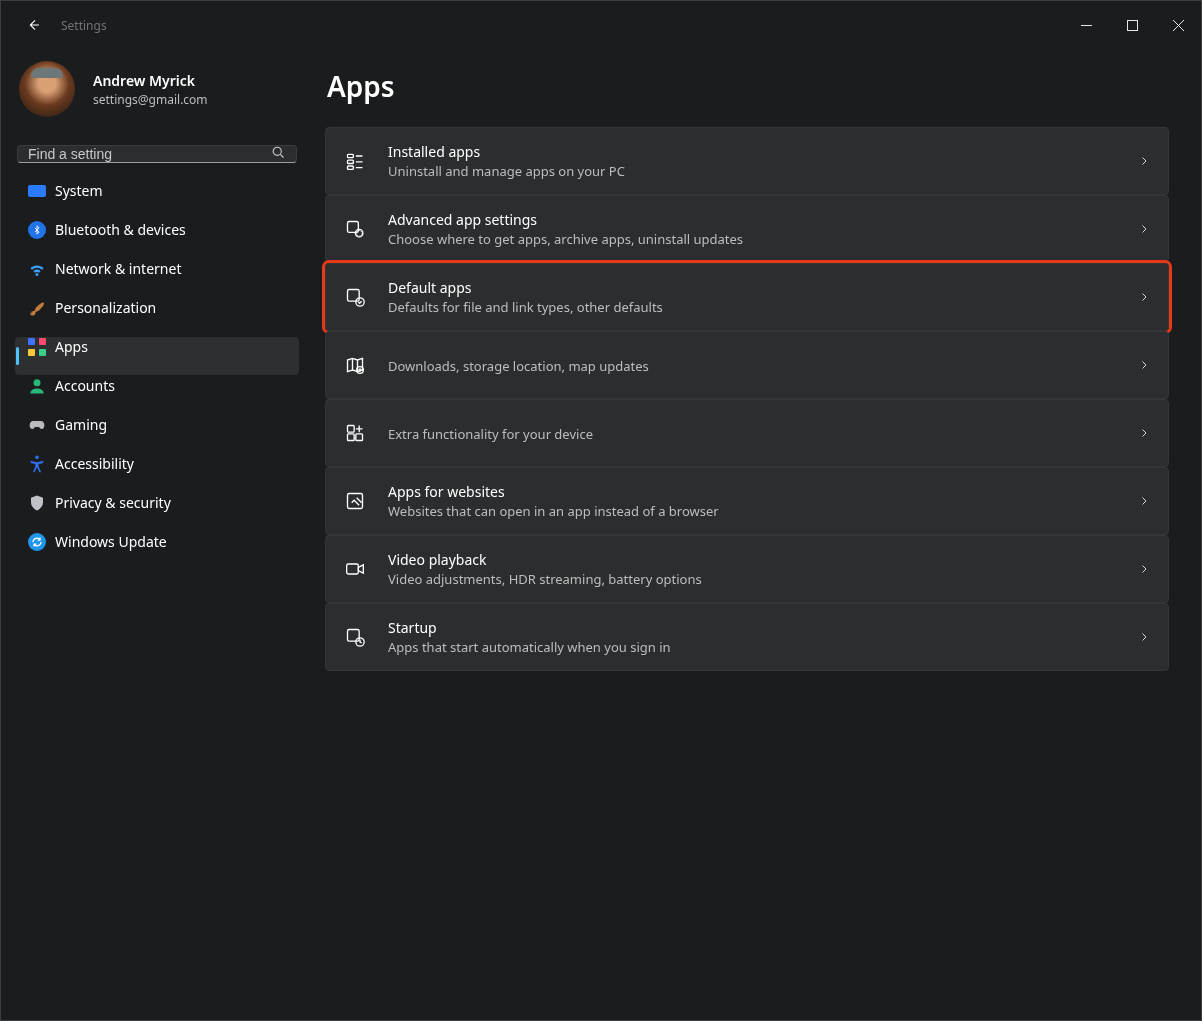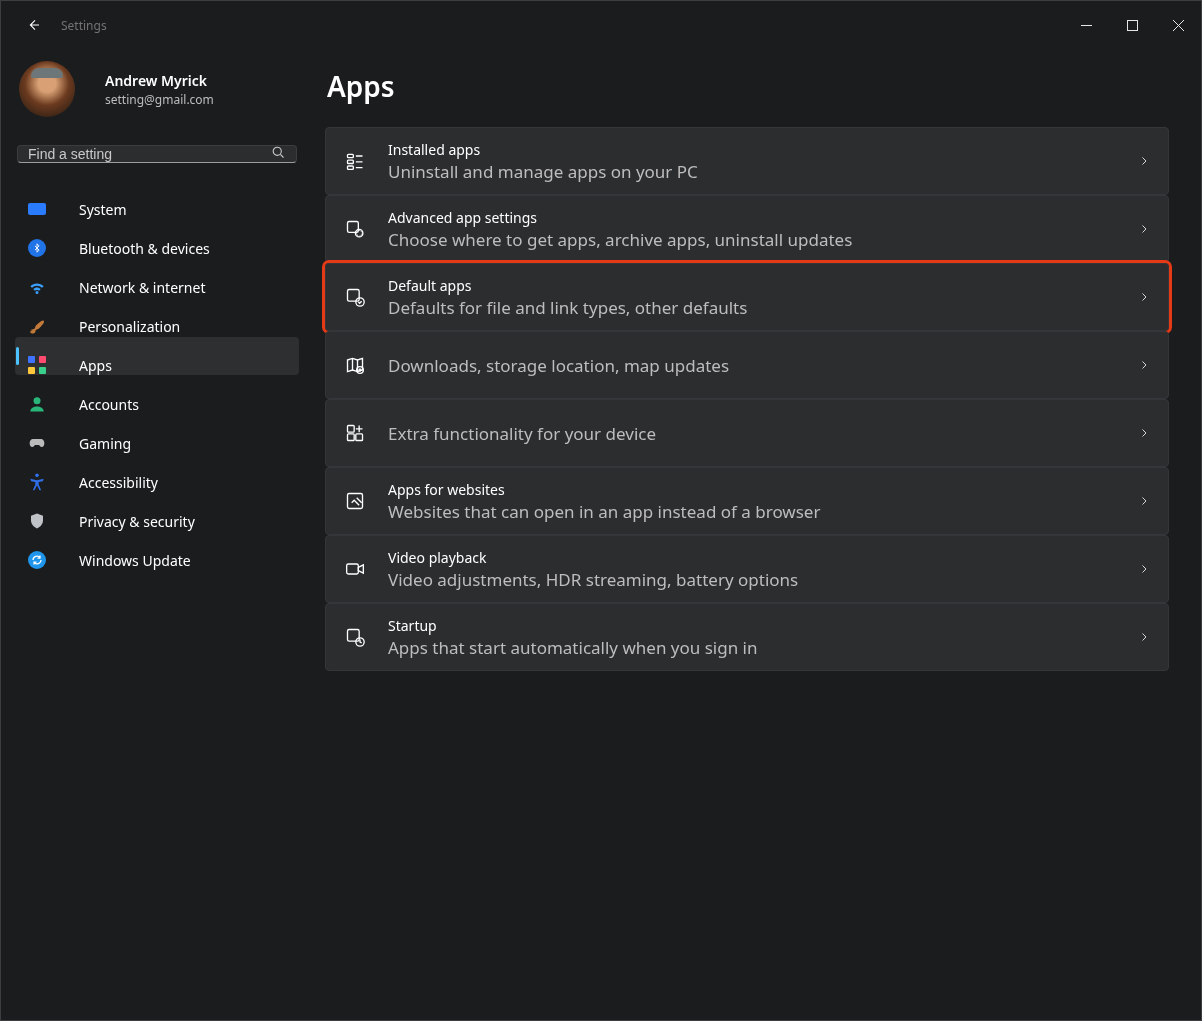--- a/index.html
+++ b/index.html
@@ -44,21 +44,21 @@
     color: #e6e6e6;
   }
   .win-btn svg { width: 11px; height: 11px; }
 
   
   .layout { display: flex; height: calc(1021px - 48px); }
   .sidebar { width: 306px; padding: 8px 8px 0 14px; }
   .main { flex: 1; padding: 12px 32px 0 18px; }
 
   
-  .profile { display: flex; align-items: center; gap: 30px; padding: 4px 4px 10px 4px; }
+  .profile { display: flex; align-items: center; gap: 18px; padding: 4px 4px 10px 4px; }
   .avatar {
     width: 56px; height: 56px; border-radius: 50%;
     background: radial-gradient(circle at 50% 40%, #d8a074 0%, #d8a074 20%, #6b3a1f 50%, #3a2416 80%);
     position: relative; overflow: hidden;
   }
   .avatar::before {
     content:""; position:absolute; left:50%; top:12%; transform:translateX(-50%);
     width:32px; height:10px; border-radius:8px 8px 2px 2px;
     background:#6d7679;
   }
@@ -80,25 +80,25 @@
   .search input {
     flex:1; background: transparent; border:none; outline:none;
     color:#fff; font-size:14px;
   }
   .search input::placeholder { color:#c9c9c9; }
   .search .search-icon svg { width:15px; height:15px; }
 
   
   .nav { display:flex; flex-direction: column; gap: 1px; }
   .nav-item {
-    display:flex; align-items:flex-end;
+    display:flex; align-items:flex-start;
     height: 38px;
     border-radius: 4px;
     padding-left: 12px;
-    gap: 32px;
+    gap: 8px;
     color: #ffffff;
     font-size: 14px;
     position: relative;
   }
   .nav-item.active {
     background: #2d2f31;
   }
   .nav-item.active::before {
     content:""; position:absolute; left:1px; top:10px; bottom:10px;
     width:3px; border-radius:2px; background:#4cc2ff;
@@ -141,21 +141,21 @@
     display:flex; align-items:center;
     padding: 0 18px;
     gap: 22px;
     cursor:pointer;
   }
   .card.highlighted { outline: 3px solid #e63a16; outline-offset: 0; }
   .card-icon { width:22px; height:22px; display:flex; align-items:center; justify-content:center; color:#ffffff; }
   .card-icon svg { width:20px; height:20px; }
   .card-text { flex:1; }
   .card-title { font-size:14px; font-weight:400; color:#fff; }
-  .card-sub { font-size:17px; color:#bdbdbd; margin-top:1px; }
+  .card-sub { font-size:13px; color:#bdbdbd; margin-top:1px; }
   .chevron { color:#d6d6d6; }
   .chevron svg { width:12px; height:12px; }
 
 </style>
 </head>
 <body>
 
 <div class="titlebar">
   <div class="titlebar-left">
     <div class="back-btn">
@@ -185,21 +185,21 @@
 </div>
 
 <div class="layout">
 
   <aside class="sidebar">
 
     <div class="profile">
       <div class="avatar"></div>
       <div class="profile-text">
         <div class="name">Andrew Myrick</div>
-        <div class="email">setting@gmail.com</div>
+        <div class="email">settings@gmail.com</div>
       </div>
     </div>
 
     <div class="search">
       <input type="text" placeholder="Find a setting" style="">
       <span class="search-icon">
         <svg viewBox="0 0 24 24" fill="none" stroke="currentColor" stroke-width="1.8">
             <circle cx="10" cy="10" r="6.5"></circle>
             <path d="M20 20l-5-5"></path>
           </svg>

